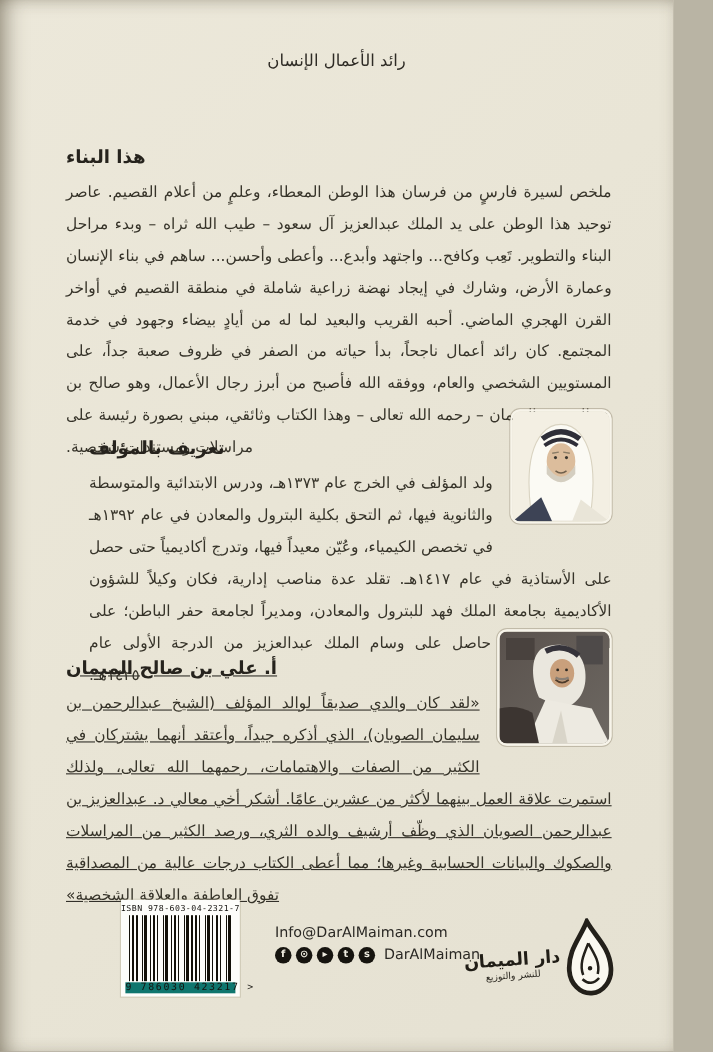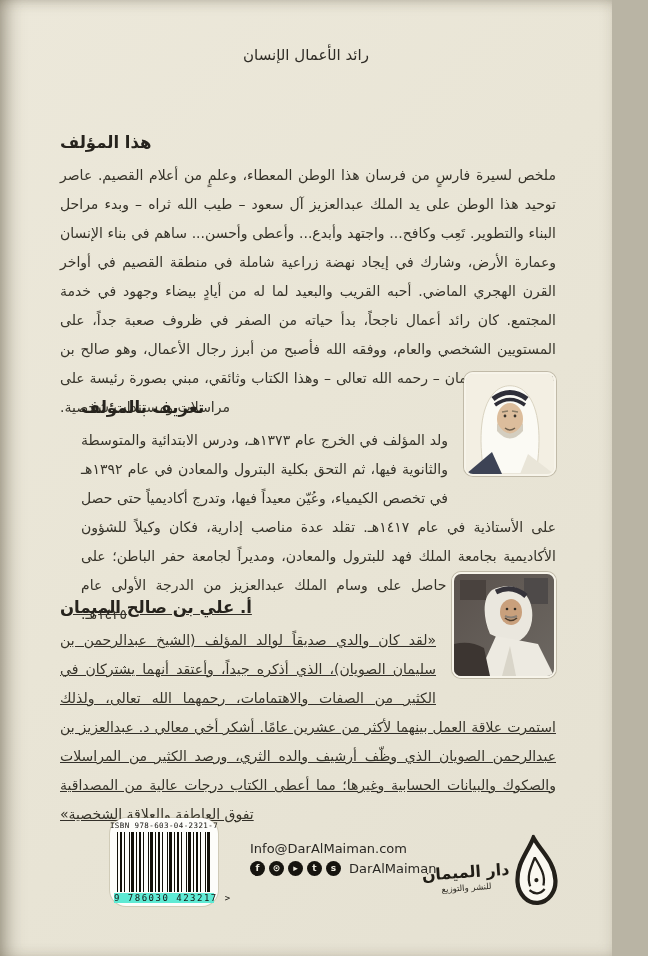--- a/index.html
+++ b/index.html
@@ -40,34 +40,33 @@
     margin:4px 0 10px 16px;
   }
   .photo svg{display:block;}
   .sec2 h2,.sec3 h2{padding-top:30px;}
   
   .barcode{
     position:absolute;left:110px;top:818px;width:108px;height:88px;
     background:#fdfdfa;box-shadow:0 0 0 1px rgba(140,130,100,.25);
     display:flex;flex-direction:column;align-items:center;box-sizing:border-box;
     padding:3px 4px 2px 4px;
-    border-radius:16px;
   }
   .barcode .isbn{font-size:7.5px;letter-spacing:.4px;color:#14120e;white-space:nowrap;
     font-family:"DejaVu Sans Mono",monospace;}
   .barcode .bars{
     width:94px;height:60px;margin-top:2px;
     background:
       repeating-linear-gradient(90deg,#121008 0 1px,transparent 1px 3px,
         #121008 3px 5px,transparent 5px 7px,#121008 7px 8px,transparent 8px 12px,
         #121008 12px 13px,transparent 13px 14px,#121008 14px 17px,transparent 17px 19px);
   }
   .barcode .digits{
     font-size:9px;letter-spacing:1.5px;color:#14120e;margin-top:1px;white-space:nowrap;
-    font-family:"DejaVu Sans Mono",monospace;background:#5eead4;width:100%;text-align:center;
+    font-family:"DejaVu Sans Mono",monospace;background:#0f766e;width:100%;text-align:center;
   }
   .contact{position:absolute;left:250px;top:839px;width:215px;font-size:13px;color:#2a2824;}
   .contact .line{line-height:19px;white-space:nowrap;}
   .contact .whatsapp{direction:rtl;text-align:left;}
   .socials{display:flex;align-items:center;gap:4px;margin-top:3px;}
   .socials .ic{
     width:15px;height:15px;border-radius:50%;background:#16140f;color:#efece0;
     font-size:9px;line-height:15px;text-align:center;font-weight:bold;flex:0 0 auto;
   }
   .socials .handle{font-size:13px;color:#2a2824;margin-left:4px;}
@@ -80,21 +79,21 @@
 </head>
 <body>
 
 <div class="page">
 
   <div class="masthead">
     <div class="tagline">رائد الأعمال الإنسان</div>
   </div>
 
   <div class="sec sec1">
-    <h2>هذا المؤلف</h2>
+    <h2>هذا البناء</h2>
     <p>ملخص لسيرة فارسٍ من فرسان هذا الوطن المعطاء، وعلمٍ من أعلام القصيم. عاصر توحيد هذا الوطن على يد الملك عبدالعزيز آل سعود – طيب الله ثراه – وبدء مراحل البناء والتطوير. تَعِب وكافح... واجتهد وأبدع... وأعطى وأحسن... ساهم في بناء الإنسان وعمارة الأرض، وشارك في إيجاد نهضة زراعية شاملة في منطقة القصيم في أواخر القرن الهجري الماضي. أحبه القريب والبعيد لما له من أيادٍ بيضاء وجهود في خدمة المجتمع. كان رائد أعمال ناجحاً، بدأ حياته من الصفر في ظروف صعبة جداً، على المستويين الشخصي والعام، ووفقه الله فأصبح من أبرز رجال الأعمال، وهو صالح بن عبدالرحمن الميمان – رحمه الله تعالى – وهذا الكتاب وثائقي، مبني بصورة رئيسة على مراسلات ومستندات شخصية.</p>
   </div>
 
   <div class="sec sec2">
     <div class="photo">
       <svg width="88" height="100" viewBox="0 0 88 100" xmlns="http://www.w3.org/2000/svg">
         <rect width="88" height="100" fill="#f3efe3"></rect>
         <path d="M18 100 C12 62 15 34 27 20 C36 9 52 9 61 20 C73 34 76 62 70 100 Z" fill="#fbfaf4" stroke="#d9d3c1" stroke-width="1"></path>
         <path d="M27 25 Q44 12 61 25" stroke="#2e2e38" stroke-width="5" fill="none"></path>
         <path d="M29 31 Q44 20 59 31" stroke="#2e2e38" stroke-width="3.5" fill="none"></path>

